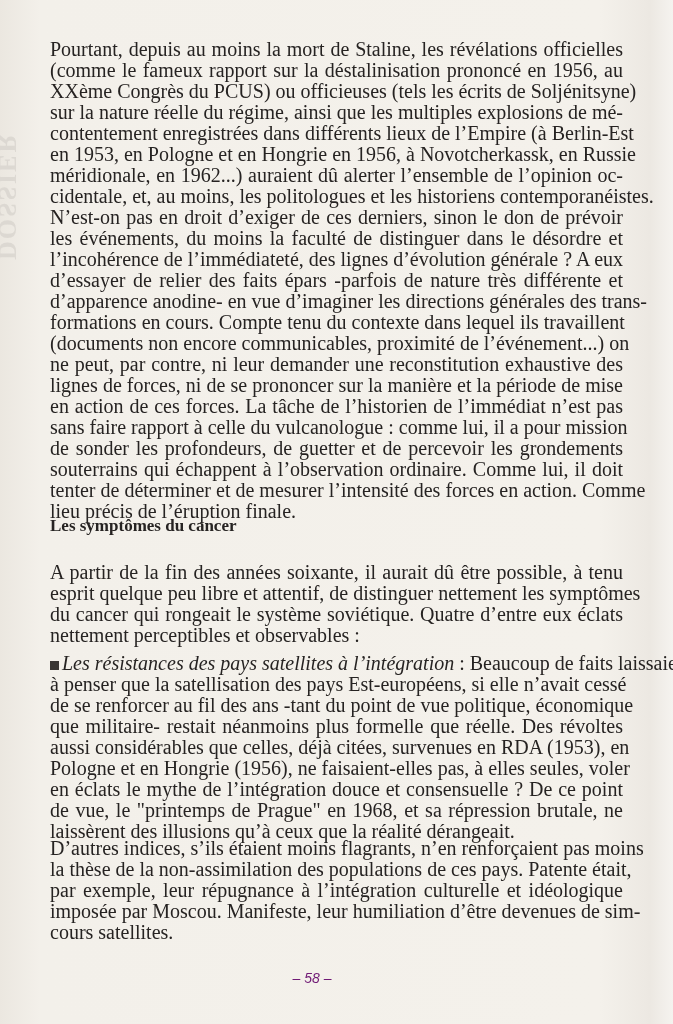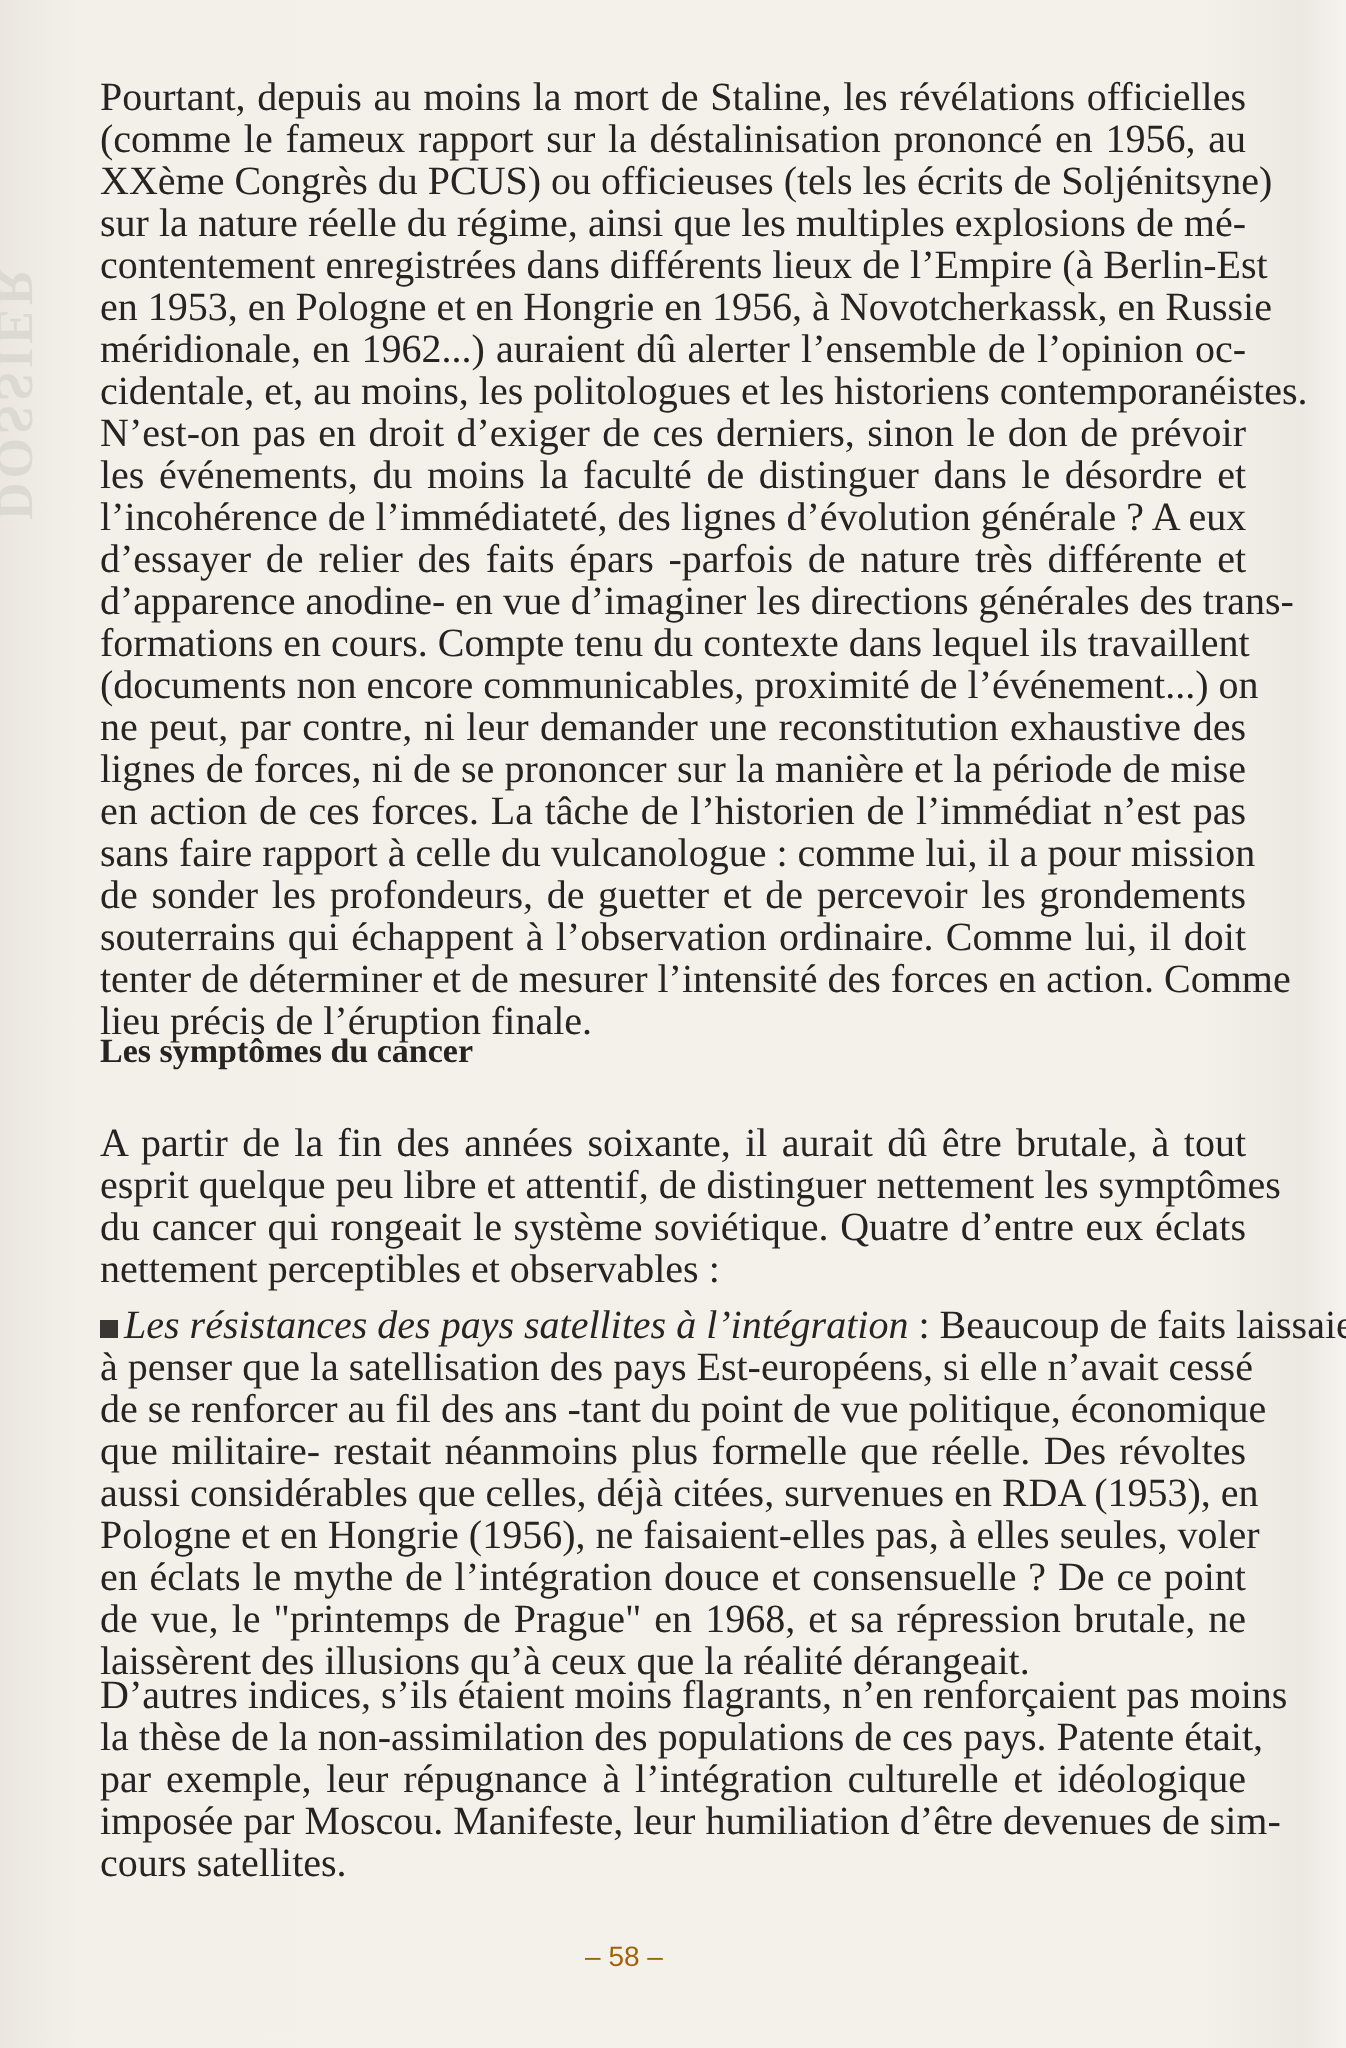--- a/index.html
+++ b/index.html
@@ -27,21 +27,21 @@
   }
   .line { display: block; text-align: justify; text-align-last: justify; white-space: nowrap; height: 21px; }
   .line.last { text-align-last: left; }
   .p1 { top: 39px; }
   .heading { position: absolute; left: 50px; top: 516px; font-size: 17px; font-weight: bold; font-family: "Liberation Serif", serif; }
   .p2 { top: 562px; }
   .p3 { top: 653px; }
   .p4 { top: 838px; }
   .bullet { display: inline-block; width: 9px; height: 9px; background: #3a3634; margin-right: 3px; vertical-align: 0px; }
   .italic { font-style: italic; }
-  .page-number { position: absolute; left: 0; width: 624px; top: 970px; text-align: center; font-family: "Liberation Sans", sans-serif; font-size: 14px; color: #a16207; }
+  .page-number { position: absolute; left: 0; width: 624px; top: 970px; text-align: center; font-family: "Liberation Sans", sans-serif; font-size: 14px; color: #701a75; font-style: italic; }
 </style>
 </head>
 <body>
 
 <div class="page"></div>
 <div class="bleed">DOSSIER</div>
 
 <div class="text-block p1" id="p1">
     <span class="line">Pourtant, depuis au moins la mort de Staline, les révélations officielles</span>
     <span class="line">(comme le fameux rapport sur la déstalinisation prononcé en 1956, au</span>
@@ -62,21 +62,21 @@
     <span class="line">lignes de forces, ni de se prononcer sur la manière et la période de mise</span>
     <span class="line">en action de ces forces. La tâche de l’historien de l’immédiat n’est pas</span>
     <span class="line">sans faire rapport à celle du vulcanologue : comme lui, il a pour mission</span>
     <span class="line">de sonder les profondeurs, de guetter et de percevoir les grondements</span>
     <span class="line">souterrains qui échappent à l’observation ordinaire. Comme lui, il doit</span>
     <span class="line">tenter de déterminer et de mesurer l’intensité des forces en action. Comme</span>
     <span class="line last">lieu précis de l’éruption finale.</span>
   </div>
 <div class="heading">Les symptômes du cancer</div>
 <div class="text-block p2" id="p2">
-    <span class="line">A partir de la fin des années soixante, il aurait dû être brutale, à tout</span>
+    <span class="line">A partir de la fin des années soixante, il aurait dû être possible, à tenu</span>
     <span class="line">esprit quelque peu libre et attentif, de distinguer nettement les symptômes</span>
     <span class="line">du cancer qui rongeait le système soviétique. Quatre d’entre eux éclats</span>
     <span class="line last">nettement perceptibles et observables :</span>
   </div>
 <div class="text-block p3" id="p3">
   <span class="line"><span class="bullet"></span><span class="italic">Les résistances des pays satellites à l’intégration</span><span> : Beaucoup de faits laissaient</span></span>
 <span class="line">à penser que la satellisation des pays Est-européens, si elle n’avait cessé</span>
     <span class="line">de se renforcer au fil des ans -tant du point de vue politique, économique</span>
     <span class="line">que militaire- restait néanmoins plus formelle que réelle. Des révoltes</span>
     <span class="line">aussi considérables que celles, déjà citées, survenues en RDA (1953), en</span>

